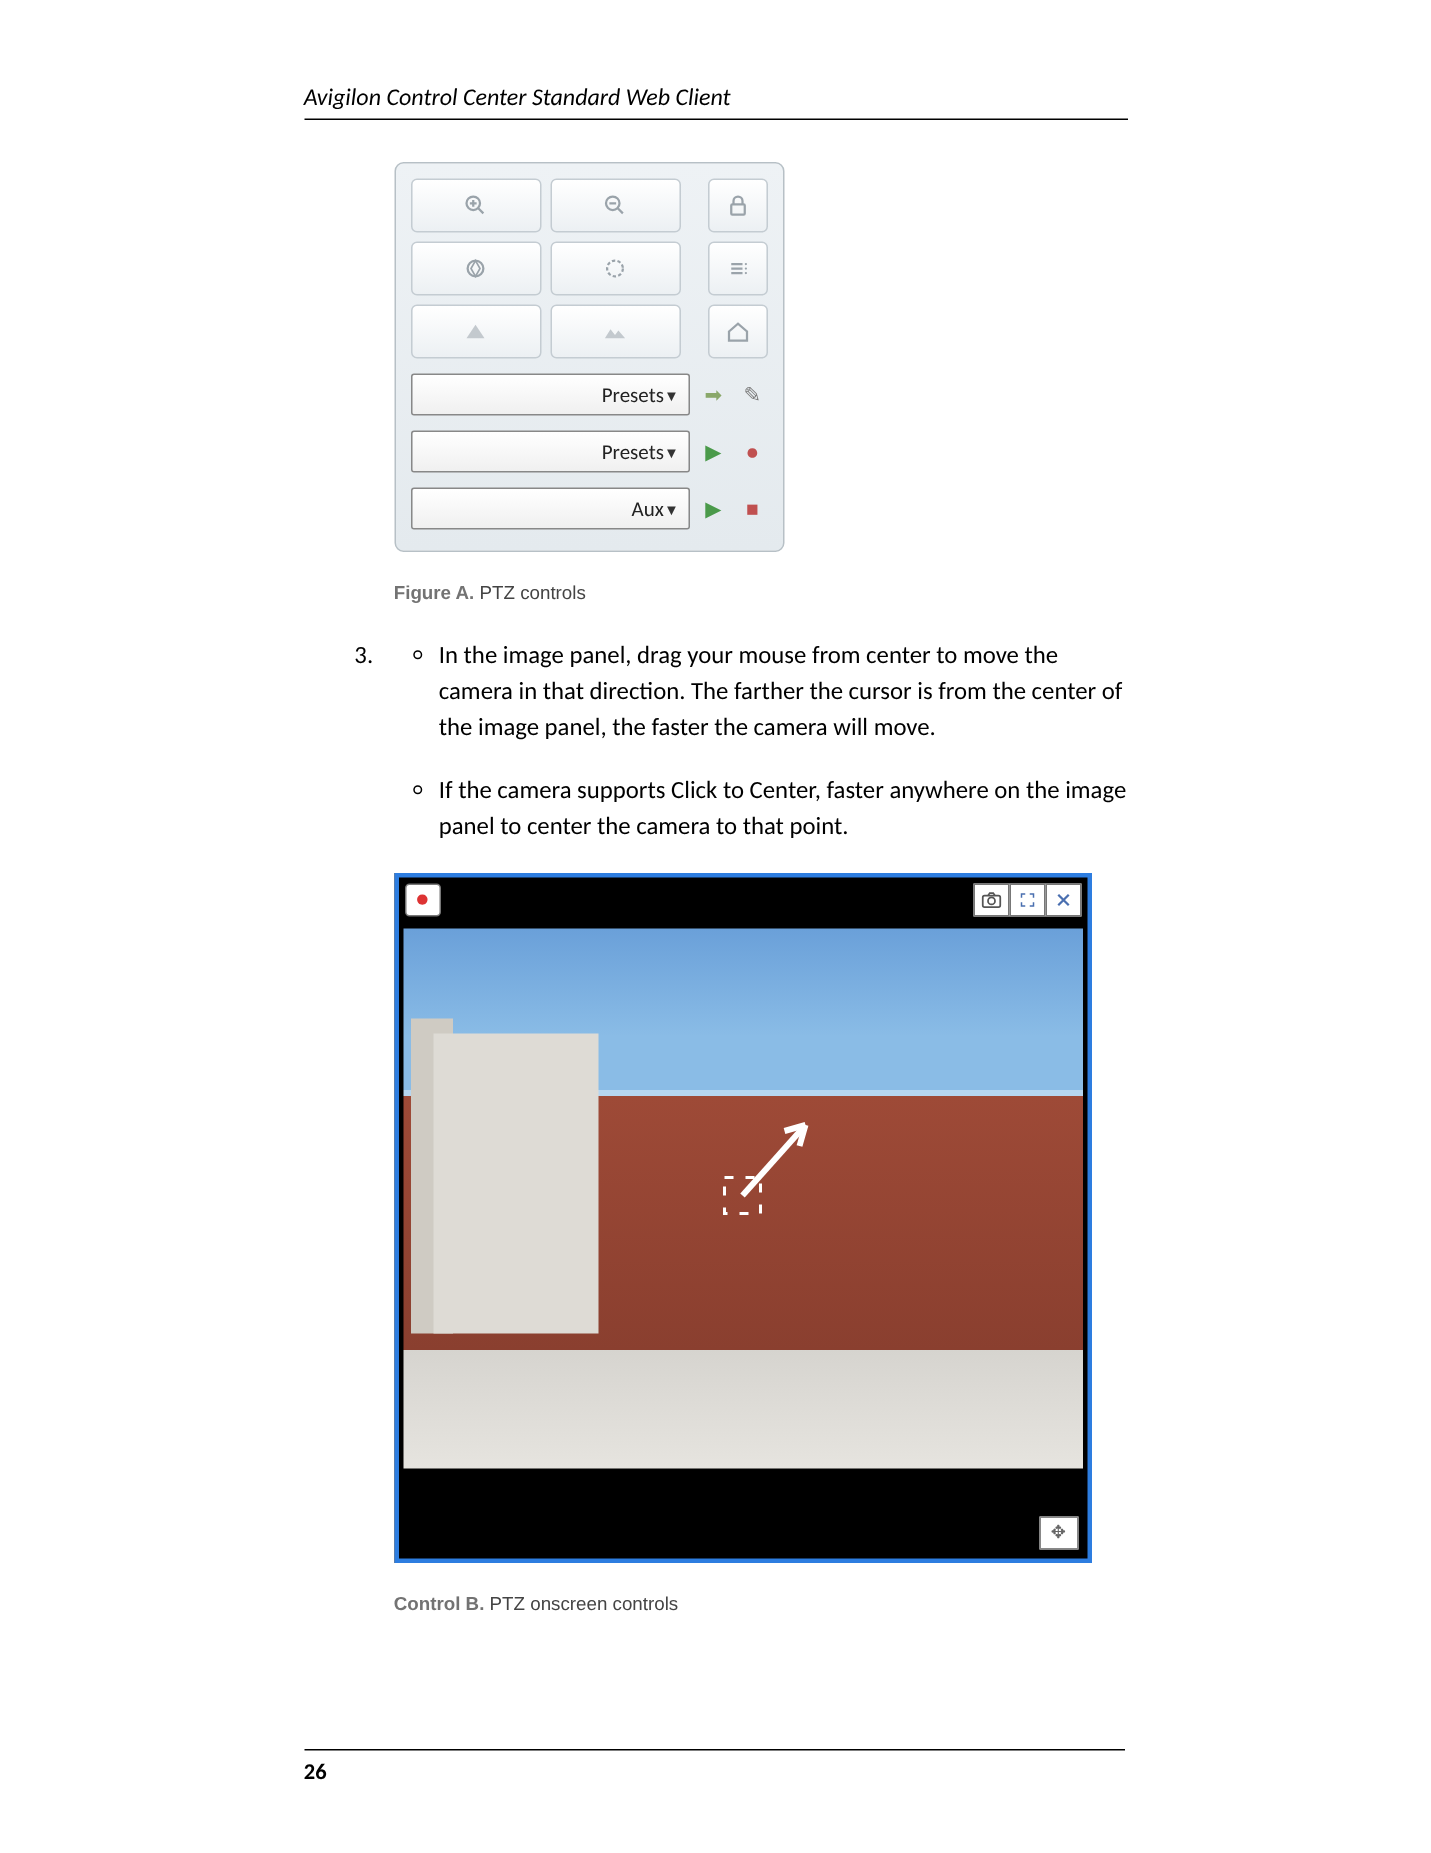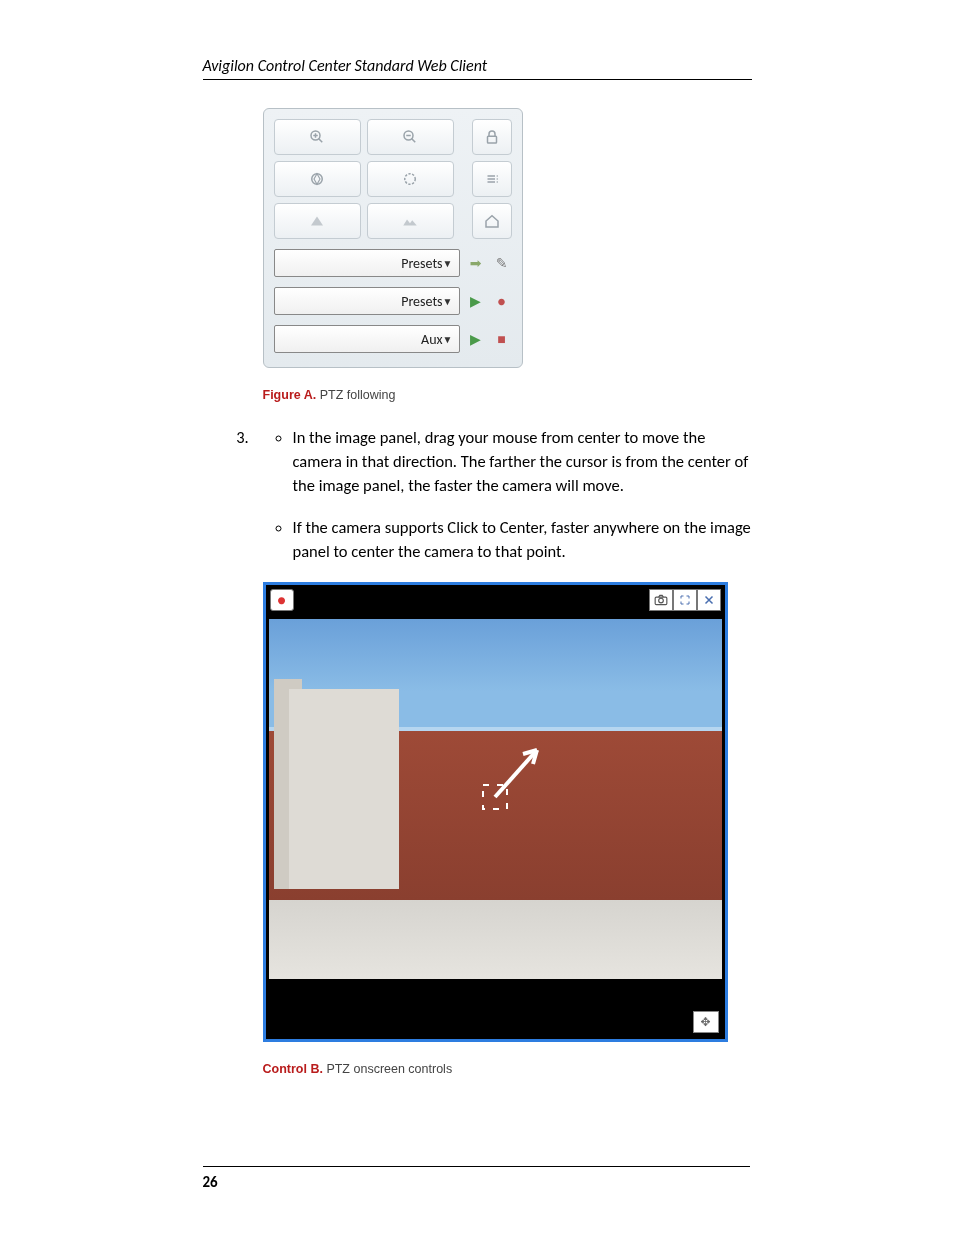--- a/index.html
+++ b/index.html
@@ -8,21 +8,21 @@
   .ptz-panel{width:260px;margin-left:60px;border:1px solid #b7c0c6;border-radius:6px;background:linear-gradient(#eef2f5,#e4eaee);padding:10px 10px 14px 10px;box-sizing:border-box}
   .ptz-row{display:flex;gap:6px;margin-bottom:6px}
   .ptz-btn{flex:1;height:34px;border:1px solid #c4ccd2;border-radius:4px;background:linear-gradient(#ffffff,#ecf0f3);display:flex;align-items:center;justify-content:center;color:#9aa3aa}
   .ptz-btn.narrow{flex:0 0 38px}
   .ptz-btn svg,.ptz-btn span{width:18px;height:18px;color:#9aa3aa}
   .drop-row{display:flex;align-items:center;gap:6px;margin-top:10px}
   .drop{flex:1;height:26px;border:1px solid #888;border-radius:2px;background:linear-gradient(#ffffff,#f0f0f0);display:flex;align-items:center;justify-content:flex-end;padding:0 6px;font-size:14px;color:#222}
   .drop .caret{font-size:10px;color:#333}
   .small-btn{width:20px;height:20px;display:flex;align-items:center;justify-content:center;font-size:14px}
   .caption{font-size:12.5px;margin:20px 0 24px 60px;color:#444;font-family:"Segoe UI",Arial,sans-serif}
-  .caption b{font-weight:700;color:#b91c1c}
+  .caption b{font-weight:700;color:#737373}
   ol.doc{margin:0 0 0 50px;padding:0}
   ol.doc>li{font-size:16.5px;line-height:1.35;margin-bottom:18px}
   ul.sub{list-style-type:circle;margin:16px 0 0 40px;padding:0}
   ul.sub>li{font-size:16.5px;line-height:1.45;margin-bottom:18px}
   .video-panel{width:465px;height:460px;margin-left:60px;border:3px solid #2d7de0;background:#000;position:relative;box-sizing:border-box}
   .video-top{position:absolute;top:4px;left:4px;right:4px;height:22px;display:flex;justify-content:space-between}
   .top-left{display:flex;gap:2px}
   .top-right{display:flex;gap:0}
   .chip{width:22px;height:20px;background:#fff;border:1px solid #777;display:flex;align-items:center;justify-content:center;font-size:13px;color:#444}
   .chip.rec{border-radius:3px}
@@ -122,21 +122,21 @@
       <div class="drop">
         <span>Aux</span>
         <span class="caret">▼</span>
       </div>
       <div class="small-btn" style="color:#4a9a4a">▶</div>
       <div class="small-btn" style="color:#c05050">■</div>
     </div>
   </div>
 
   <div class="caption">
-    <b>Figure A.</b><span> PTZ following</span>
+    <b>Figure A.</b><span> PTZ controls</span>
   </div>
 
   <ol class="doc" start="3">
     <li>
       <ul class="sub">
         <li>In the image panel, drag your mouse from center to move the camera in that direction. The farther the cursor is from the center of the image panel, the faster the camera will move.</li>
         <li>If the camera supports Click to Center, faster anywhere on the image panel to center the camera to that point.</li>
       </ul>
     </li>
   </ol>

